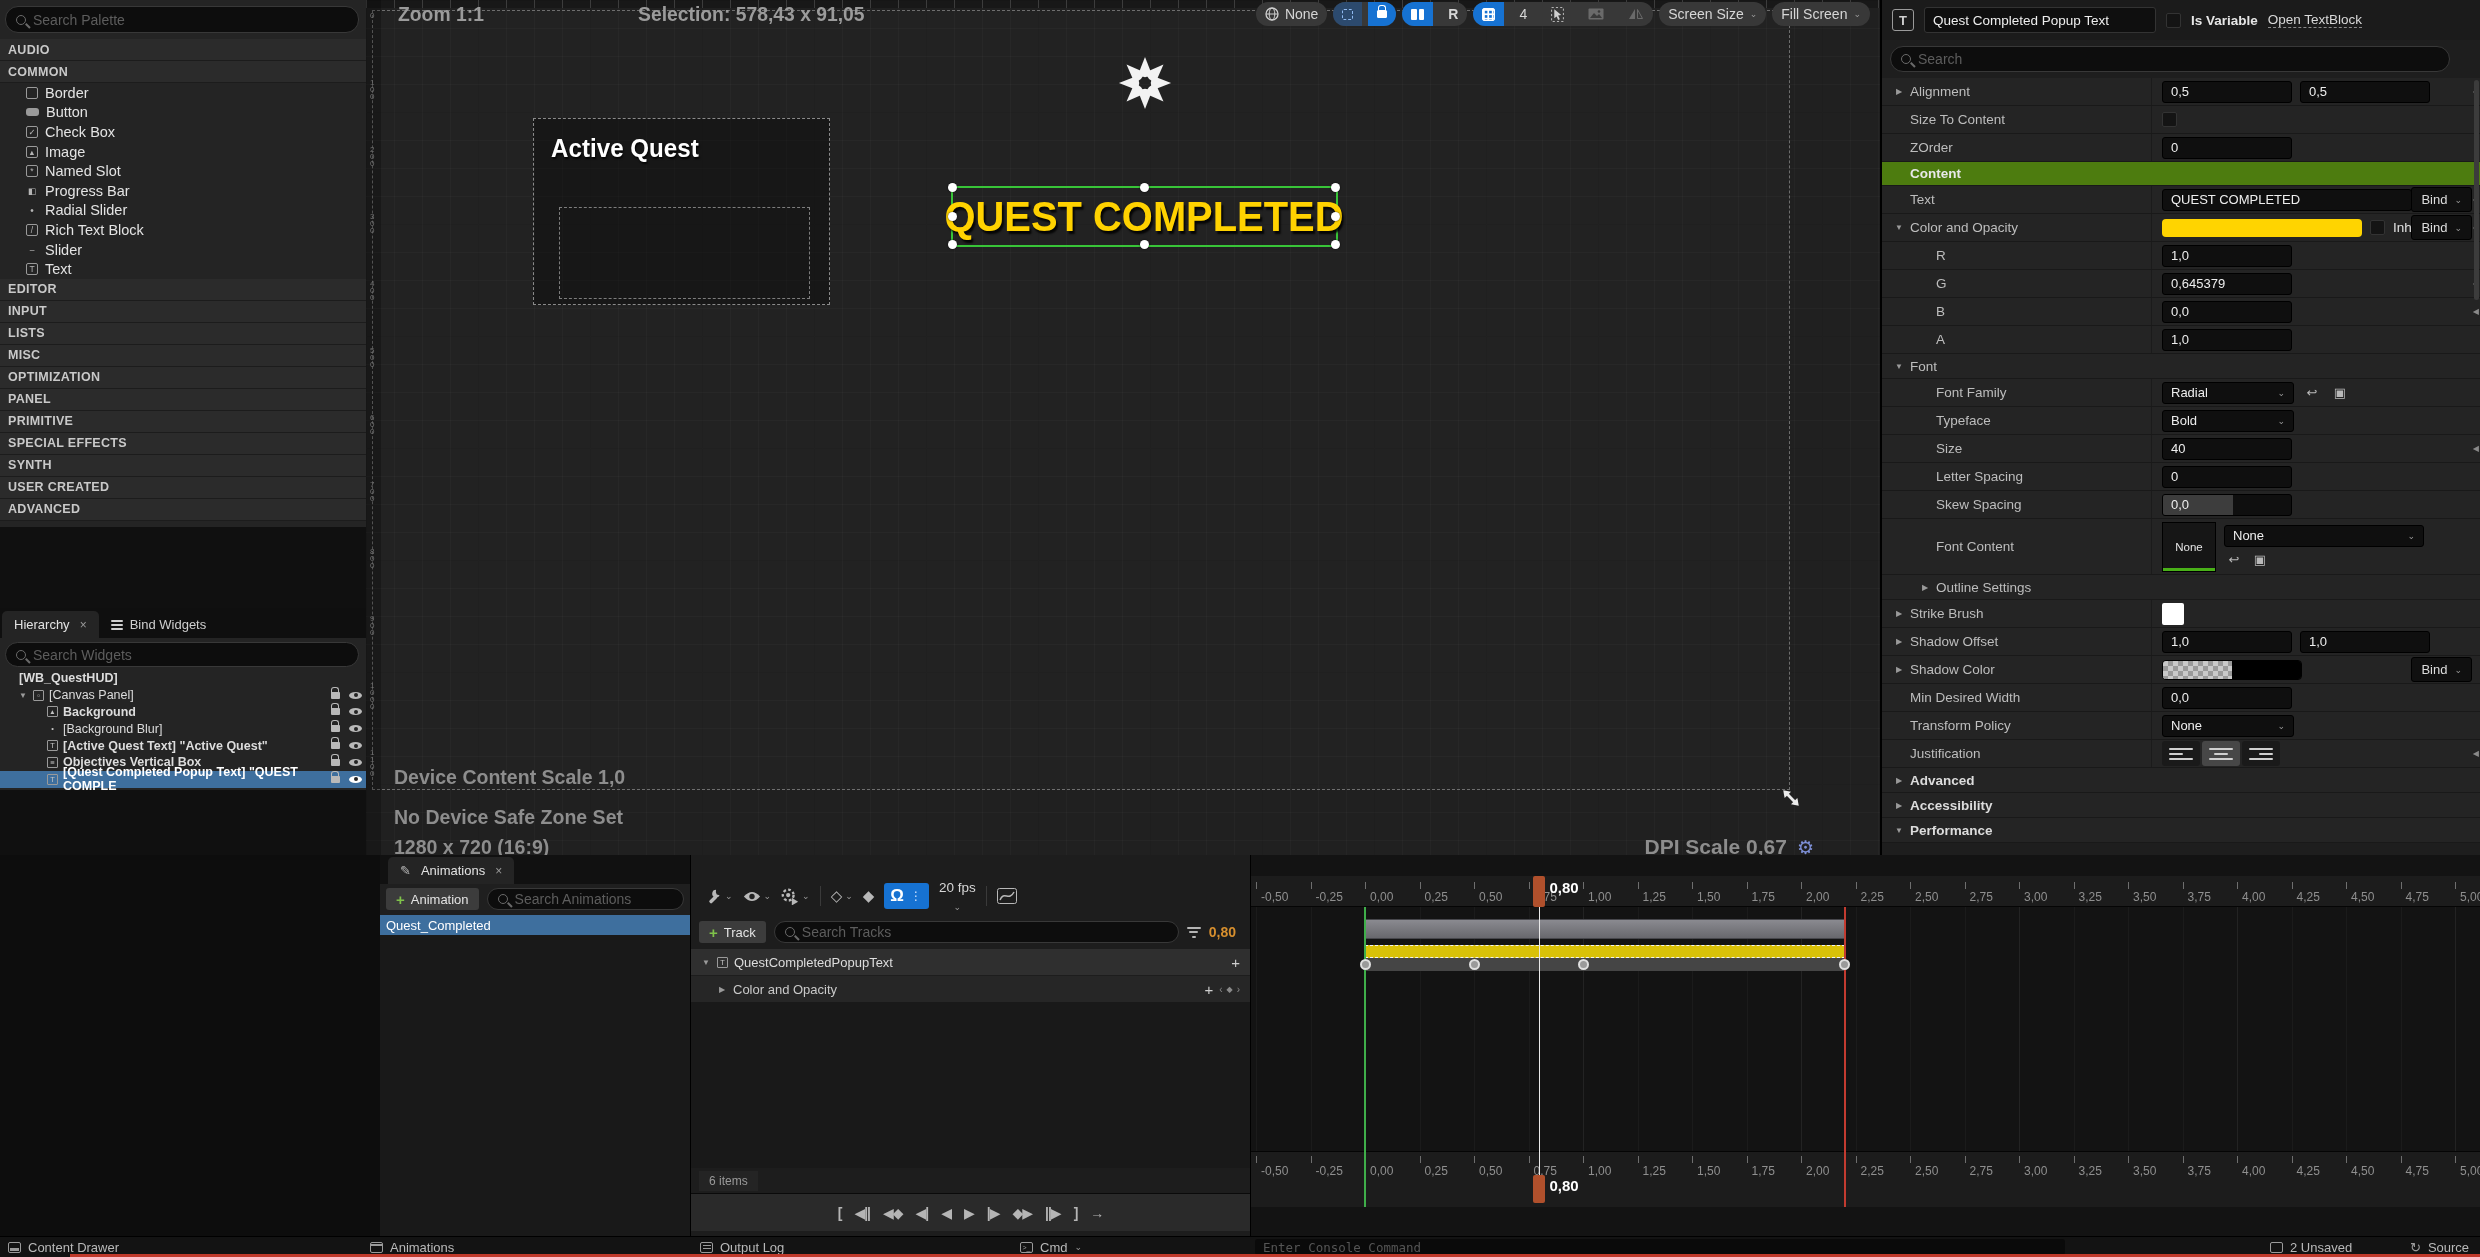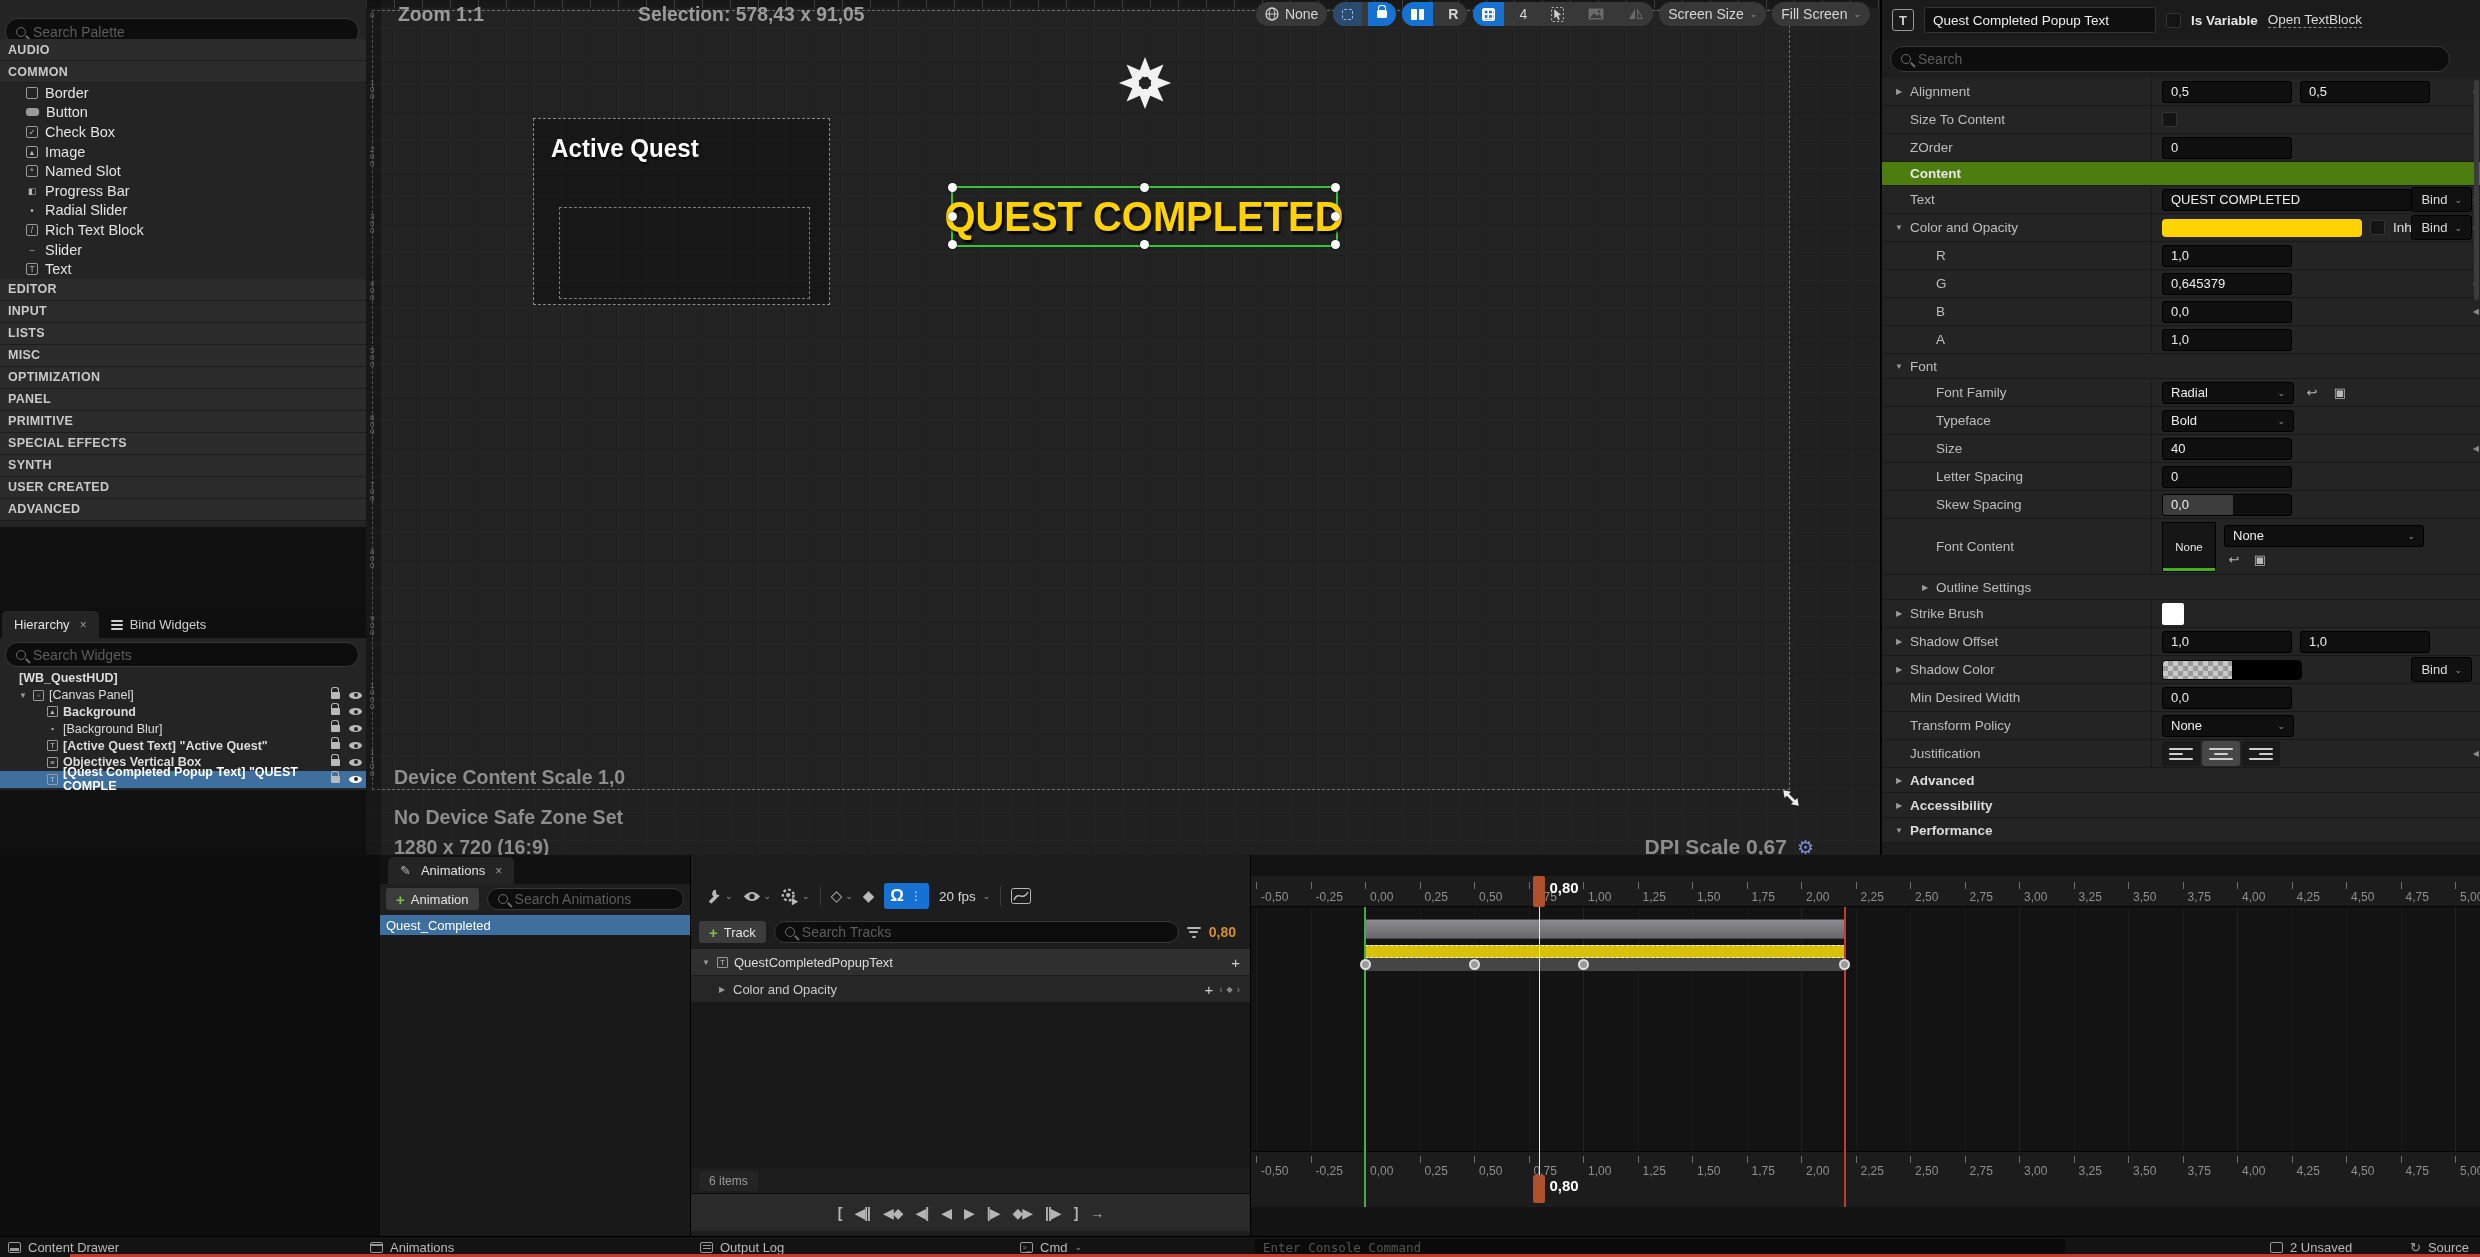--- a/index.html
+++ b/index.html
@@ -11,21 +11,21 @@
   .searchbox { display:flex; align-items:center; gap:7px; background:#0d0d0d; border:1px solid #383838;
                border-radius:13px; padding:0 10px; color:#5d5d5d; font-size:14px; }
   .mag { width:10px; height:10px; border:1.6px solid #6a6a6a; border-radius:50%; position:relative; flex:none; }
   .mag::after { content:""; position:absolute; width:6px; height:1.6px; background:#6a6a6a; transform:rotate(45deg); left:8px; top:9px; }
   .chev { font-size:9px; color:#9a9a9a; }
   .blue { background:#1672d2 !important; color:#fff; }
 
   
   #left-panel { position:absolute; left:0; top:0; width:366px; height:855px; background:#101010; }
   #palette { position:absolute; left:0; top:0; width:366px; height:527px; background:#242424; }
-  #palette-search { position:absolute; left:5px; top:6px; width:354px; height:27px;margin-top:12px; }
+  #palette-search { position:absolute; left:5px; top:6px; width:354px; height:27px; }
   #palette-list { position:absolute; left:0; top:39px; right:0; }
   .pal-section { height:22px; display:flex; align-items:center; padding-left:8px; background:#2b2b2b;
                  border-bottom:1px solid #1c1c1c; font-size:12.5px; font-weight:bold; color:#c9c9c9; letter-spacing:.3px; }
   .pal-item { height:19.6px; display:flex; align-items:center; gap:7px; padding-left:26px; font-size:14.5px; color:#e3e3e3; background:#242424; }
   .pico { width:12px; height:12px; flex:none; display:flex; align-items:center; justify-content:center;
           font-size:8.5px; color:#b5b5b5; }
   .pico.box { border:1px solid #9a9a9a; border-radius:2px; }
   .pico.pillico { width:13px; height:8px; background:#9a9a9a; border-radius:3px; }
   .pico.dot { font-size:10px; }
 
@@ -157,21 +157,21 @@
   #anim-clip { position:absolute; left:0; top:31px; width:100%; height:20px; background:#3e6f9e; color:#fff; font-size:13px; display:flex; align-items:center; padding-left:6px; }
   #anim-rest { position:absolute; left:0; top:51px; width:100%; bottom:0; background:#191919; }
 
   #seq-left { position:absolute; left:690px; top:0px; width:560px; height:381px; background:#1d1d1d; border-left:1px solid #000; }
   #seq-toolbar { position:absolute; left:0; top:23px; width:100%; height:36px; display:flex; align-items:center; gap:10px; padding:0 14px; }
   .sico { display:flex; align-items:center; gap:3px; color:#b8b8b8; }
   .sdiv { width:1px; height:20px; background:#3a3a3a; }
   .magnet-btn { display:flex; align-items:center; background:#1672d2; border-radius:3px; height:26px; padding:0 6px; gap:6px; }
   .magnet-btn .om { color:#fff; font-size:17px; font-weight:bold; }
   .magnet-btn .dots { color:#cfe2ff; font-size:12px; letter-spacing:1px; }
-  #fps-btn { display:flex; align-items:center; gap:7px; font-size:13.5px; color:#d6d6d6; }
+  #fps-btn { display:flex; align-items:center; gap:7px; font-size:13.5px; color:#d6d6d6;flex-direction:column; }
   #seq-trackbar { position:absolute; left:0; top:62px; width:100%; height:30px; display:flex; align-items:center; gap:8px; padding:0 8px; }
   .funnel { width:14px; height:11px; display:flex; flex-direction:column; justify-content:space-between; align-items:center; }
   .funnel i { height:2px; background:#b5b5b5; border-radius:1px; display:block; }
   .funnel i:nth-child(1){width:14px}.funnel i:nth-child(2){width:9px}.funnel i:nth-child(3){width:4px}
   #seq-time { margin-left:auto; color:#d78f2e; font-weight:bold; font-size:14px; padding-right:6px; }
   .trackrow { position:absolute; left:0; width:100%; display:flex; align-items:center; gap:6px; font-size:13px; color:#ddd; }
   #track-group { top:94px; height:26px; background:#2f2f2f; padding-left:10px; }
   #track-sub { top:121px; height:26px; background:#262626; padding-left:26px; color:#c9c9c9; }
   .trplus { color:#cfcfcf; font-size:15px; }
   .keynav { display:flex; align-items:center; gap:4px; color:#8a8a8a; font-size:10px; }

